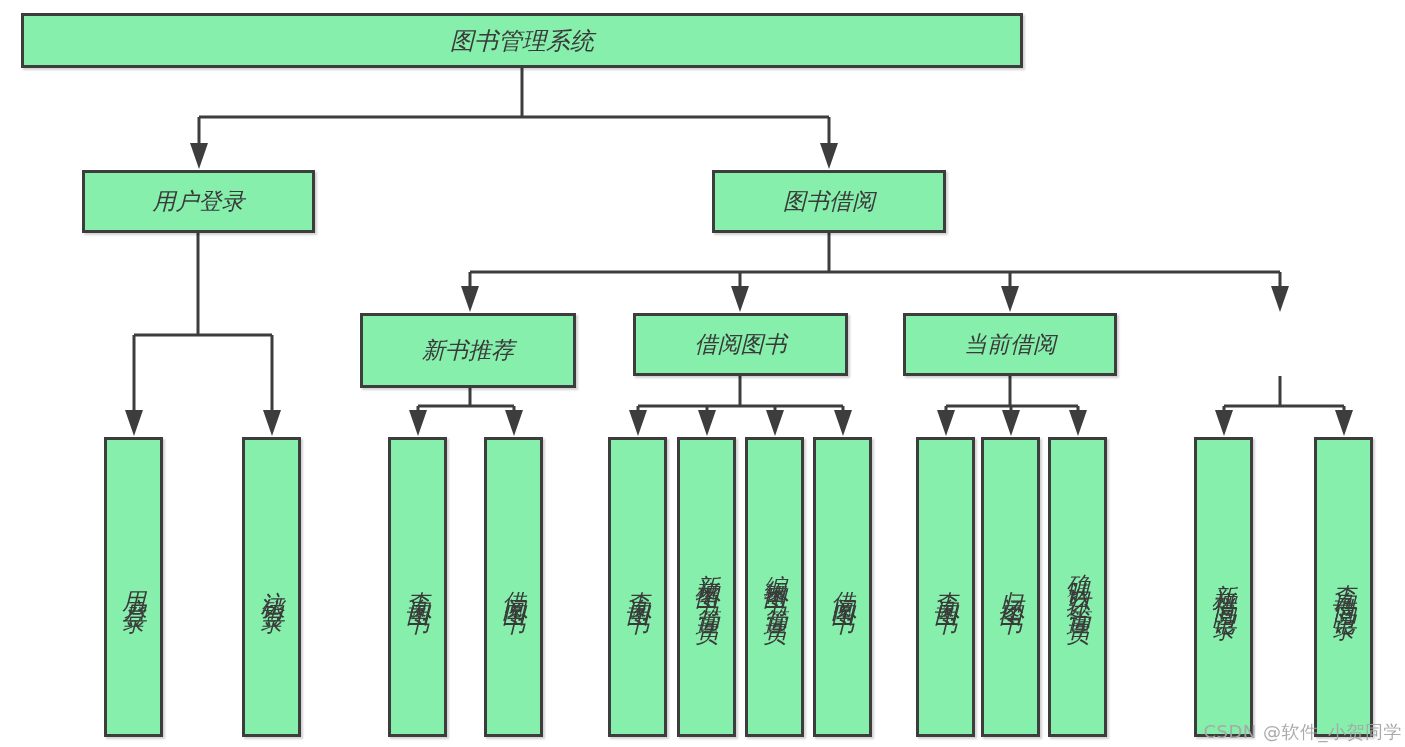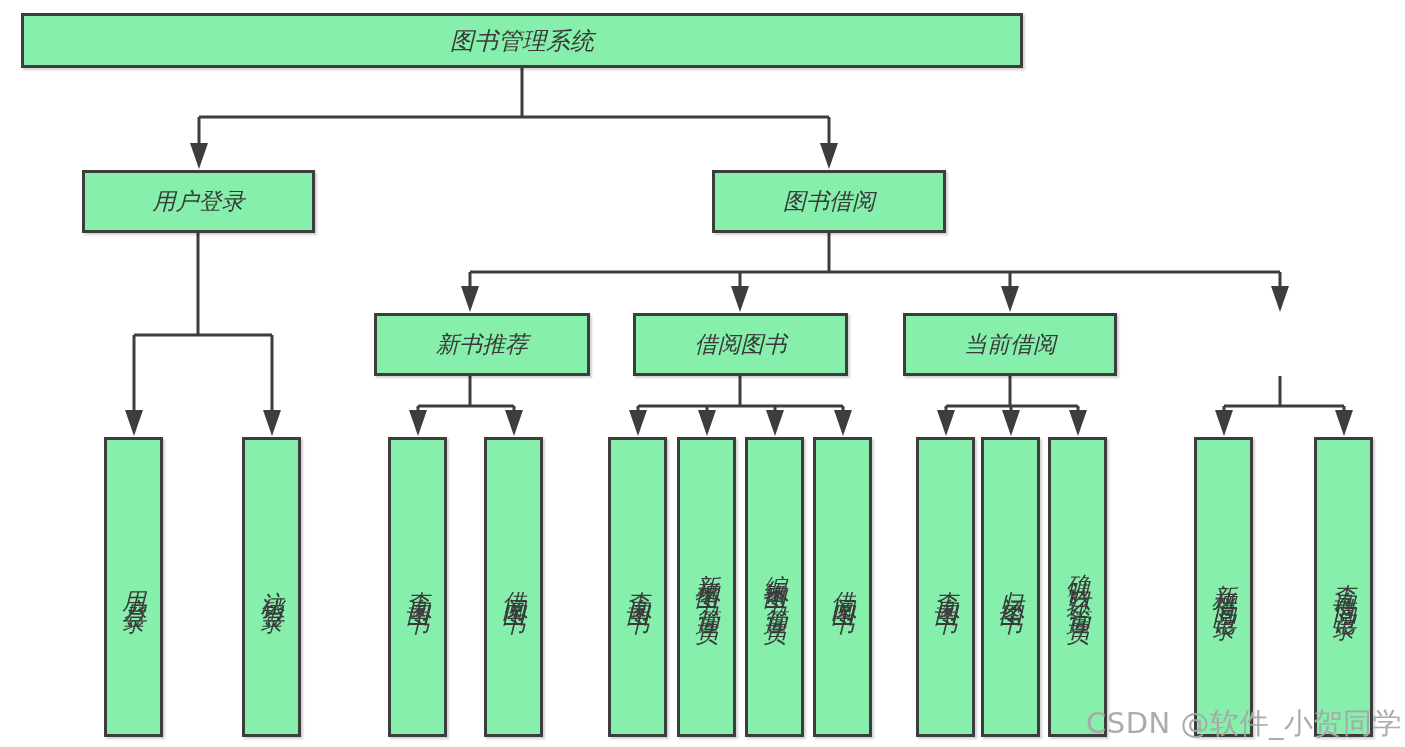--- a/index.html
+++ b/index.html
@@ -36,21 +36,21 @@
     text-orientation: mixed;
     font-size: 23px;
     line-height: 1.1;
     letter-spacing: 7px;
     white-space: nowrap;
   }
   .watermark {
     position: absolute;
     right: 3px;
     bottom: 3px;
-    font-size: 29px;
+    font-size: 18px;
     color: rgba(166,166,166,0.95);
     z-index: 3;
     letter-spacing: 0.5px;
     white-space: nowrap;
     text-align: right;
   }
 </style>
 </head>
 <body>
 
@@ -123,21 +123,21 @@
       <polygon points="1215,410 1233,410 1224,436"></polygon>
       <polygon points="1335,410 1353,410 1344,436"></polygon>
     </g>
   </svg>
 
   <div class="node root h" style="left:21px; top:13px; width:1002px; height:55px;">图书管理系统</div>
 
   <div class="node h" style="left:82px; top:170px; width:233px; height:63px;">用户登录</div>
   <div class="node h" style="left:712px; top:170px; width:234px; height:63px;">图书借阅</div>
 
-  <div class="node h" style="left:374px; top:313px; width:216px; height:63px;">新书推荐</div>
+  <div class="node h" style="left:360px; top:313px; width:216px; height:75px;">新书推荐</div>
   <div class="node h" style="left:633px; top:313px; width:215px; height:63px;">借阅图书</div>
   <div class="node h" style="left:903px; top:313px; width:214px; height:63px;">当前借阅</div>
 
   <div class="node v" style="left:104px; top:437px; width:59px; height:300px;">
     <span>用户登录</span>
   </div>
   <div class="node v" style="left:242px; top:437px; width:59px; height:300px;">
     <span>注销登录</span>
   </div>
 

